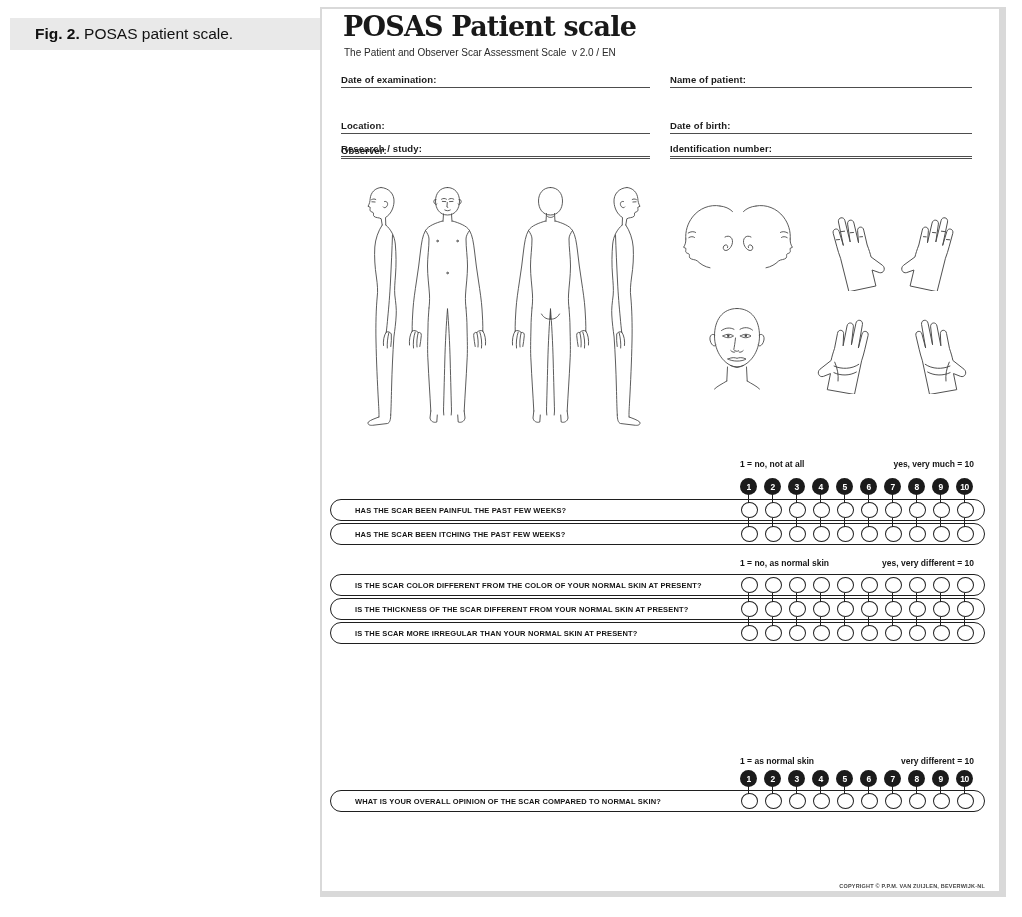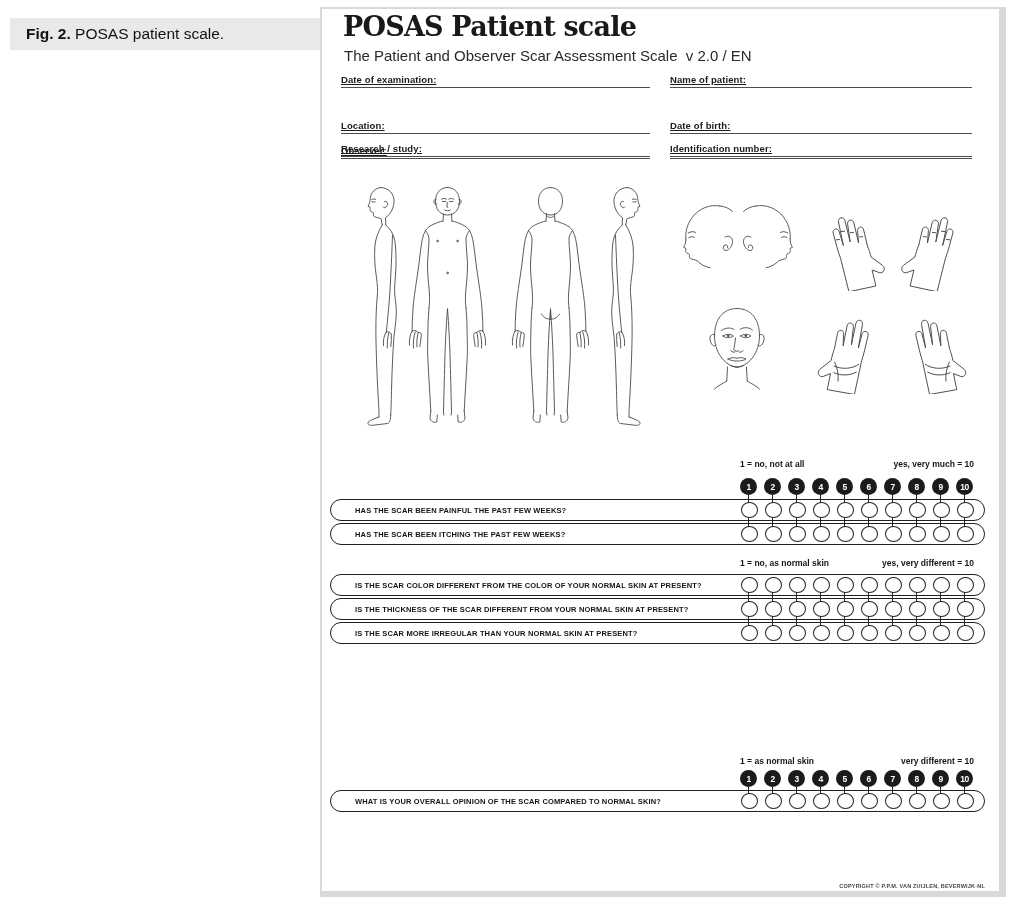--- a/index.html
+++ b/index.html
@@ -3,38 +3,38 @@
 <meta charset="utf-8">
 <style>
   html,body{margin:0;padding:0;}
   body{
     width:1022px;height:917px;position:relative;background:#ffffff;
     font-family:"Liberation Sans",sans-serif;color:#1b1b1b;overflow:hidden;
   }
   
   .caption-bar{
     position:absolute;left:10px;top:18px;width:310px;height:32px;
-    background:#e9e9e9;display:flex;align-items:center;padding-left:16px;box-sizing:border-box;
+    background:#e9e9e9;display:flex;align-items:center;padding-left:25px;box-sizing:border-box;
   }
   .caption-bar .cap-bold{font-weight:bold;font-size:15.5px;color:#111;}
   .caption-bar .cap-rest{font-size:15.5px;color:#111;white-space:pre;}
   
   .form-page{
     position:absolute;left:320px;top:7px;width:677px;height:882px;background:#fff;
     border-style:solid;border-color:#d9d9d9;border-width:2px 7px 6px 2px;
   }
   
   .form-title{
     position:absolute;left:21px;top:2px;
     font-family:"DejaVu Serif","Liberation Serif",serif;font-weight:bold;
     font-size:27px;letter-spacing:-0.8px;color:#191919;
   }
-  .form-subtitle{position:absolute;left:22px;top:38px;font-size:15px;color:#2a2a2a;white-space:pre;}
-  
-  .field{position:absolute;height:19px;border-bottom:1.4px solid #4d4d4d;box-sizing:border-box;text-decoration:underline;}
+  .form-subtitle{position:absolute;left:22px;top:38px;font-size:10px;color:#2a2a2a;white-space:pre;}
+  
+  .field{position:absolute;height:19px;border-bottom:1.4px solid #4d4d4d;box-sizing:border-box;}
   .field .flabel{font-weight:bold;font-size:9.5px;color:#1b1b1b;letter-spacing:0.1px;}
   .fl{left:19px;width:309px;}
   .fr{left:348px;width:302px;}
   .frow1{top:60px;} .frow2{top:83px;margin-top:48px;} .frow3{top:106px;} .frow4{top:129px;}
   
   .fig{position:absolute;}
   
   .scale-section{position:absolute;left:8px;width:655px;}
   .s1{top:450px;text-align:right;} .s2{top:549px;} .s3{top:747px;}
   .scale-labels{position:relative;height:10px;font-weight:bold;font-size:8.5px;color:#161616;}

